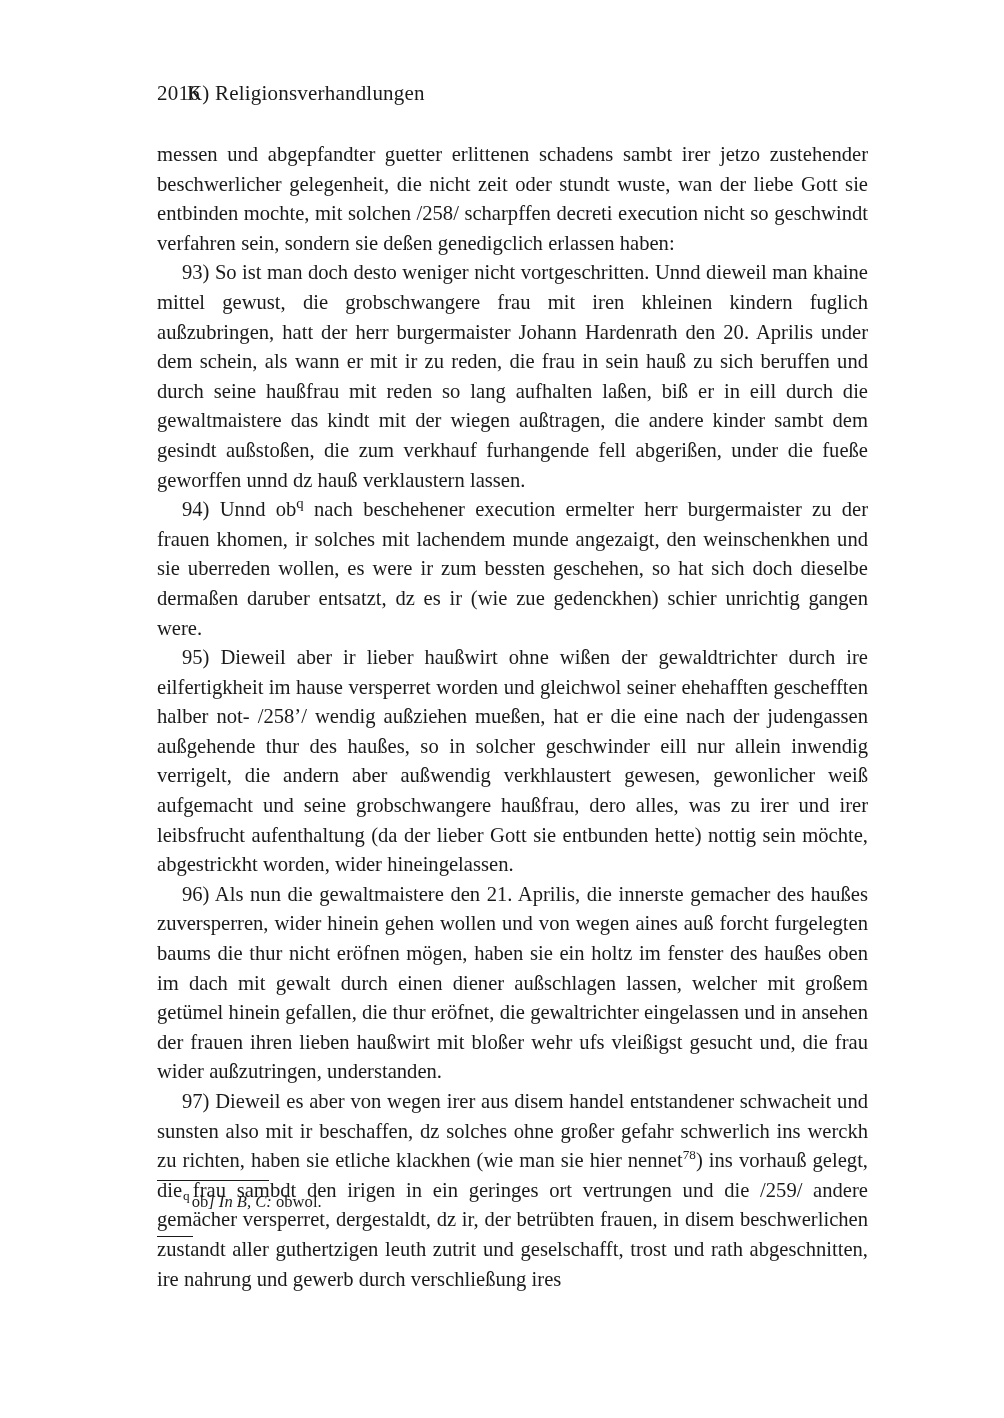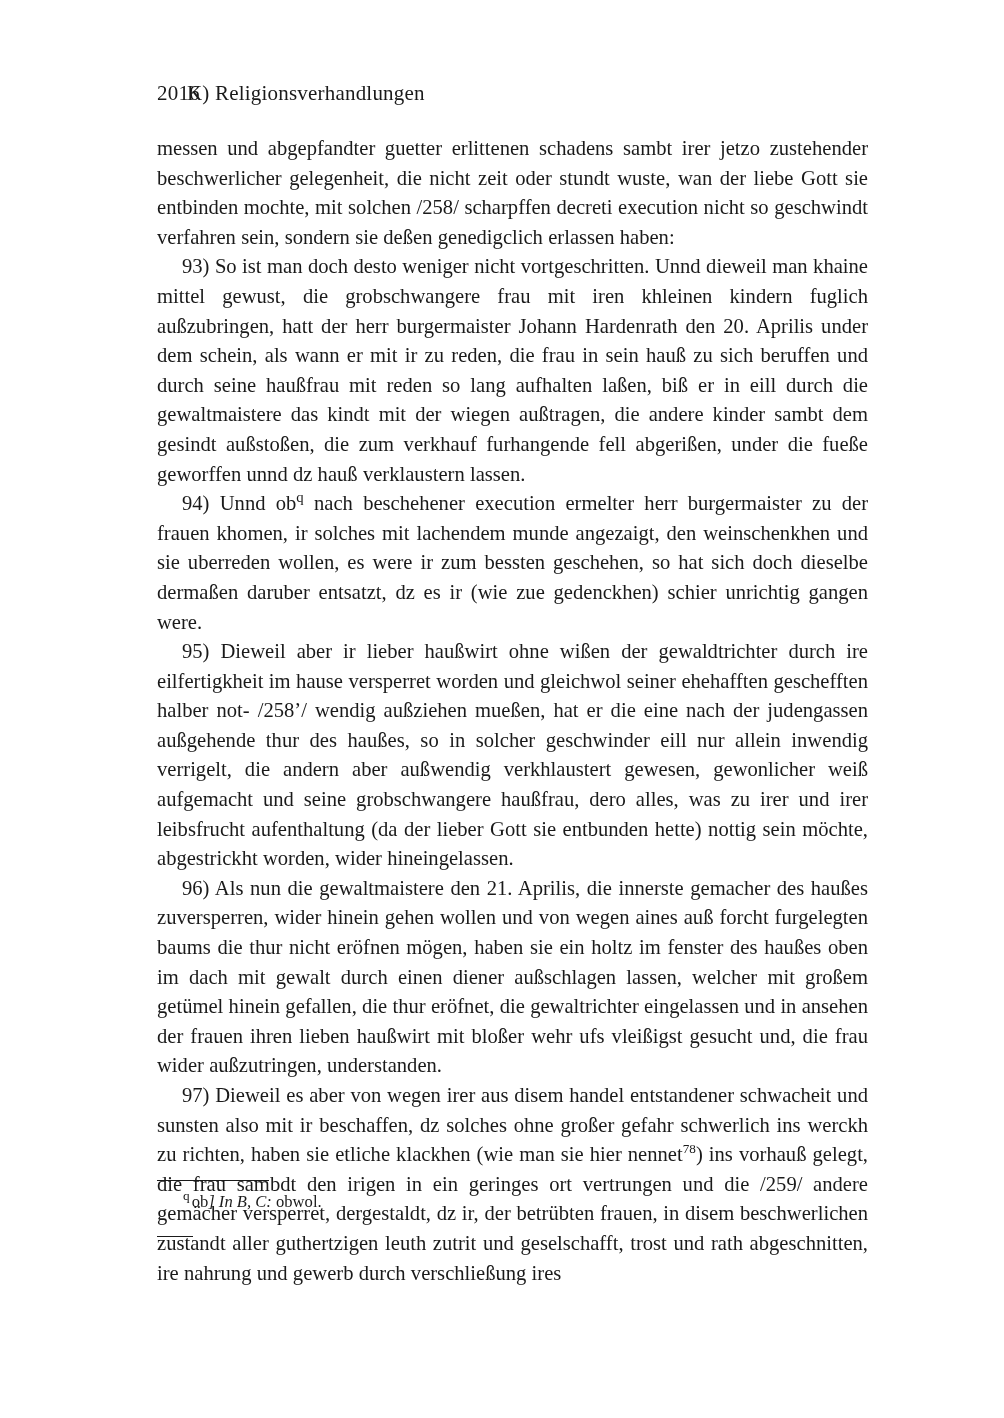--- a/index.html
+++ b/index.html
@@ -46,21 +46,21 @@
     left: 0;
     top: 0;
     width: 710px;
     padding-left: 30px;
     box-sizing: border-box;
   }
   
   .text-block {
     position: absolute;
     left: 157px;
-    top: 134px;
+    top: 140px;
     width: 711px;
   }
   p.para {
     margin: 0;
     padding: 0;
     font-size: 20.6px;
     line-height: 29.6px;
     text-align: justify;
     text-justify: inter-word;
     hyphens: none;

